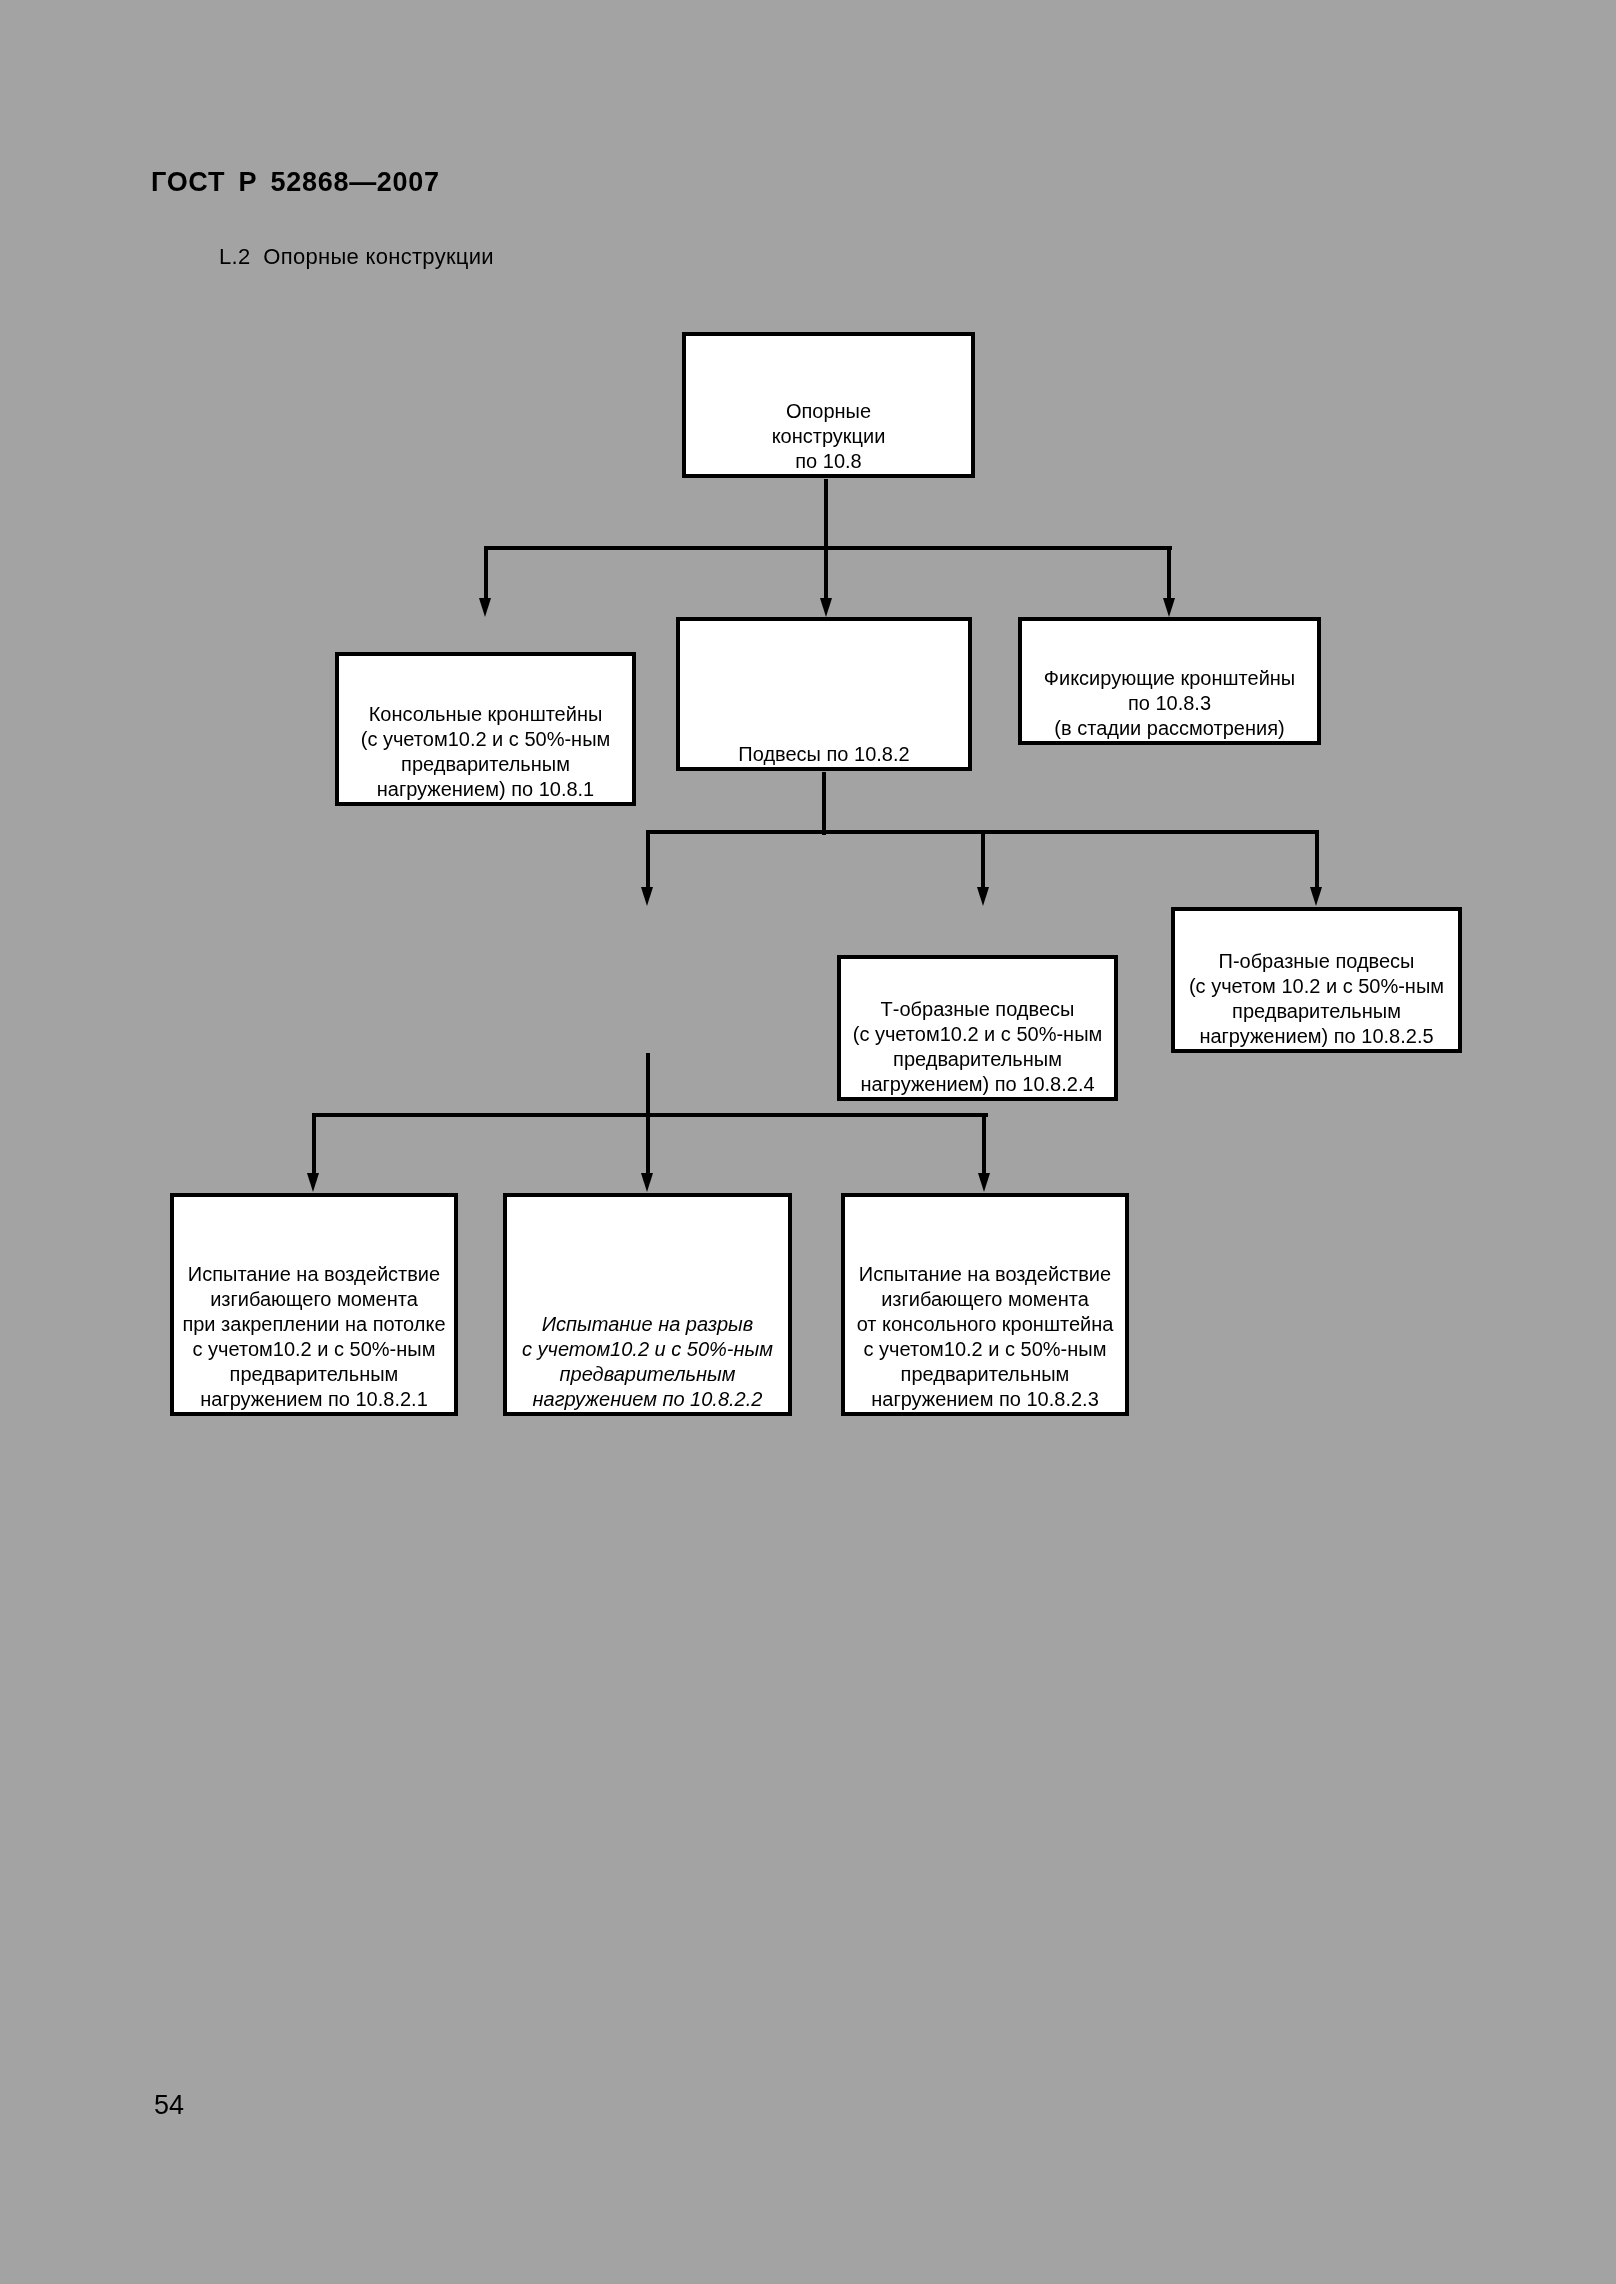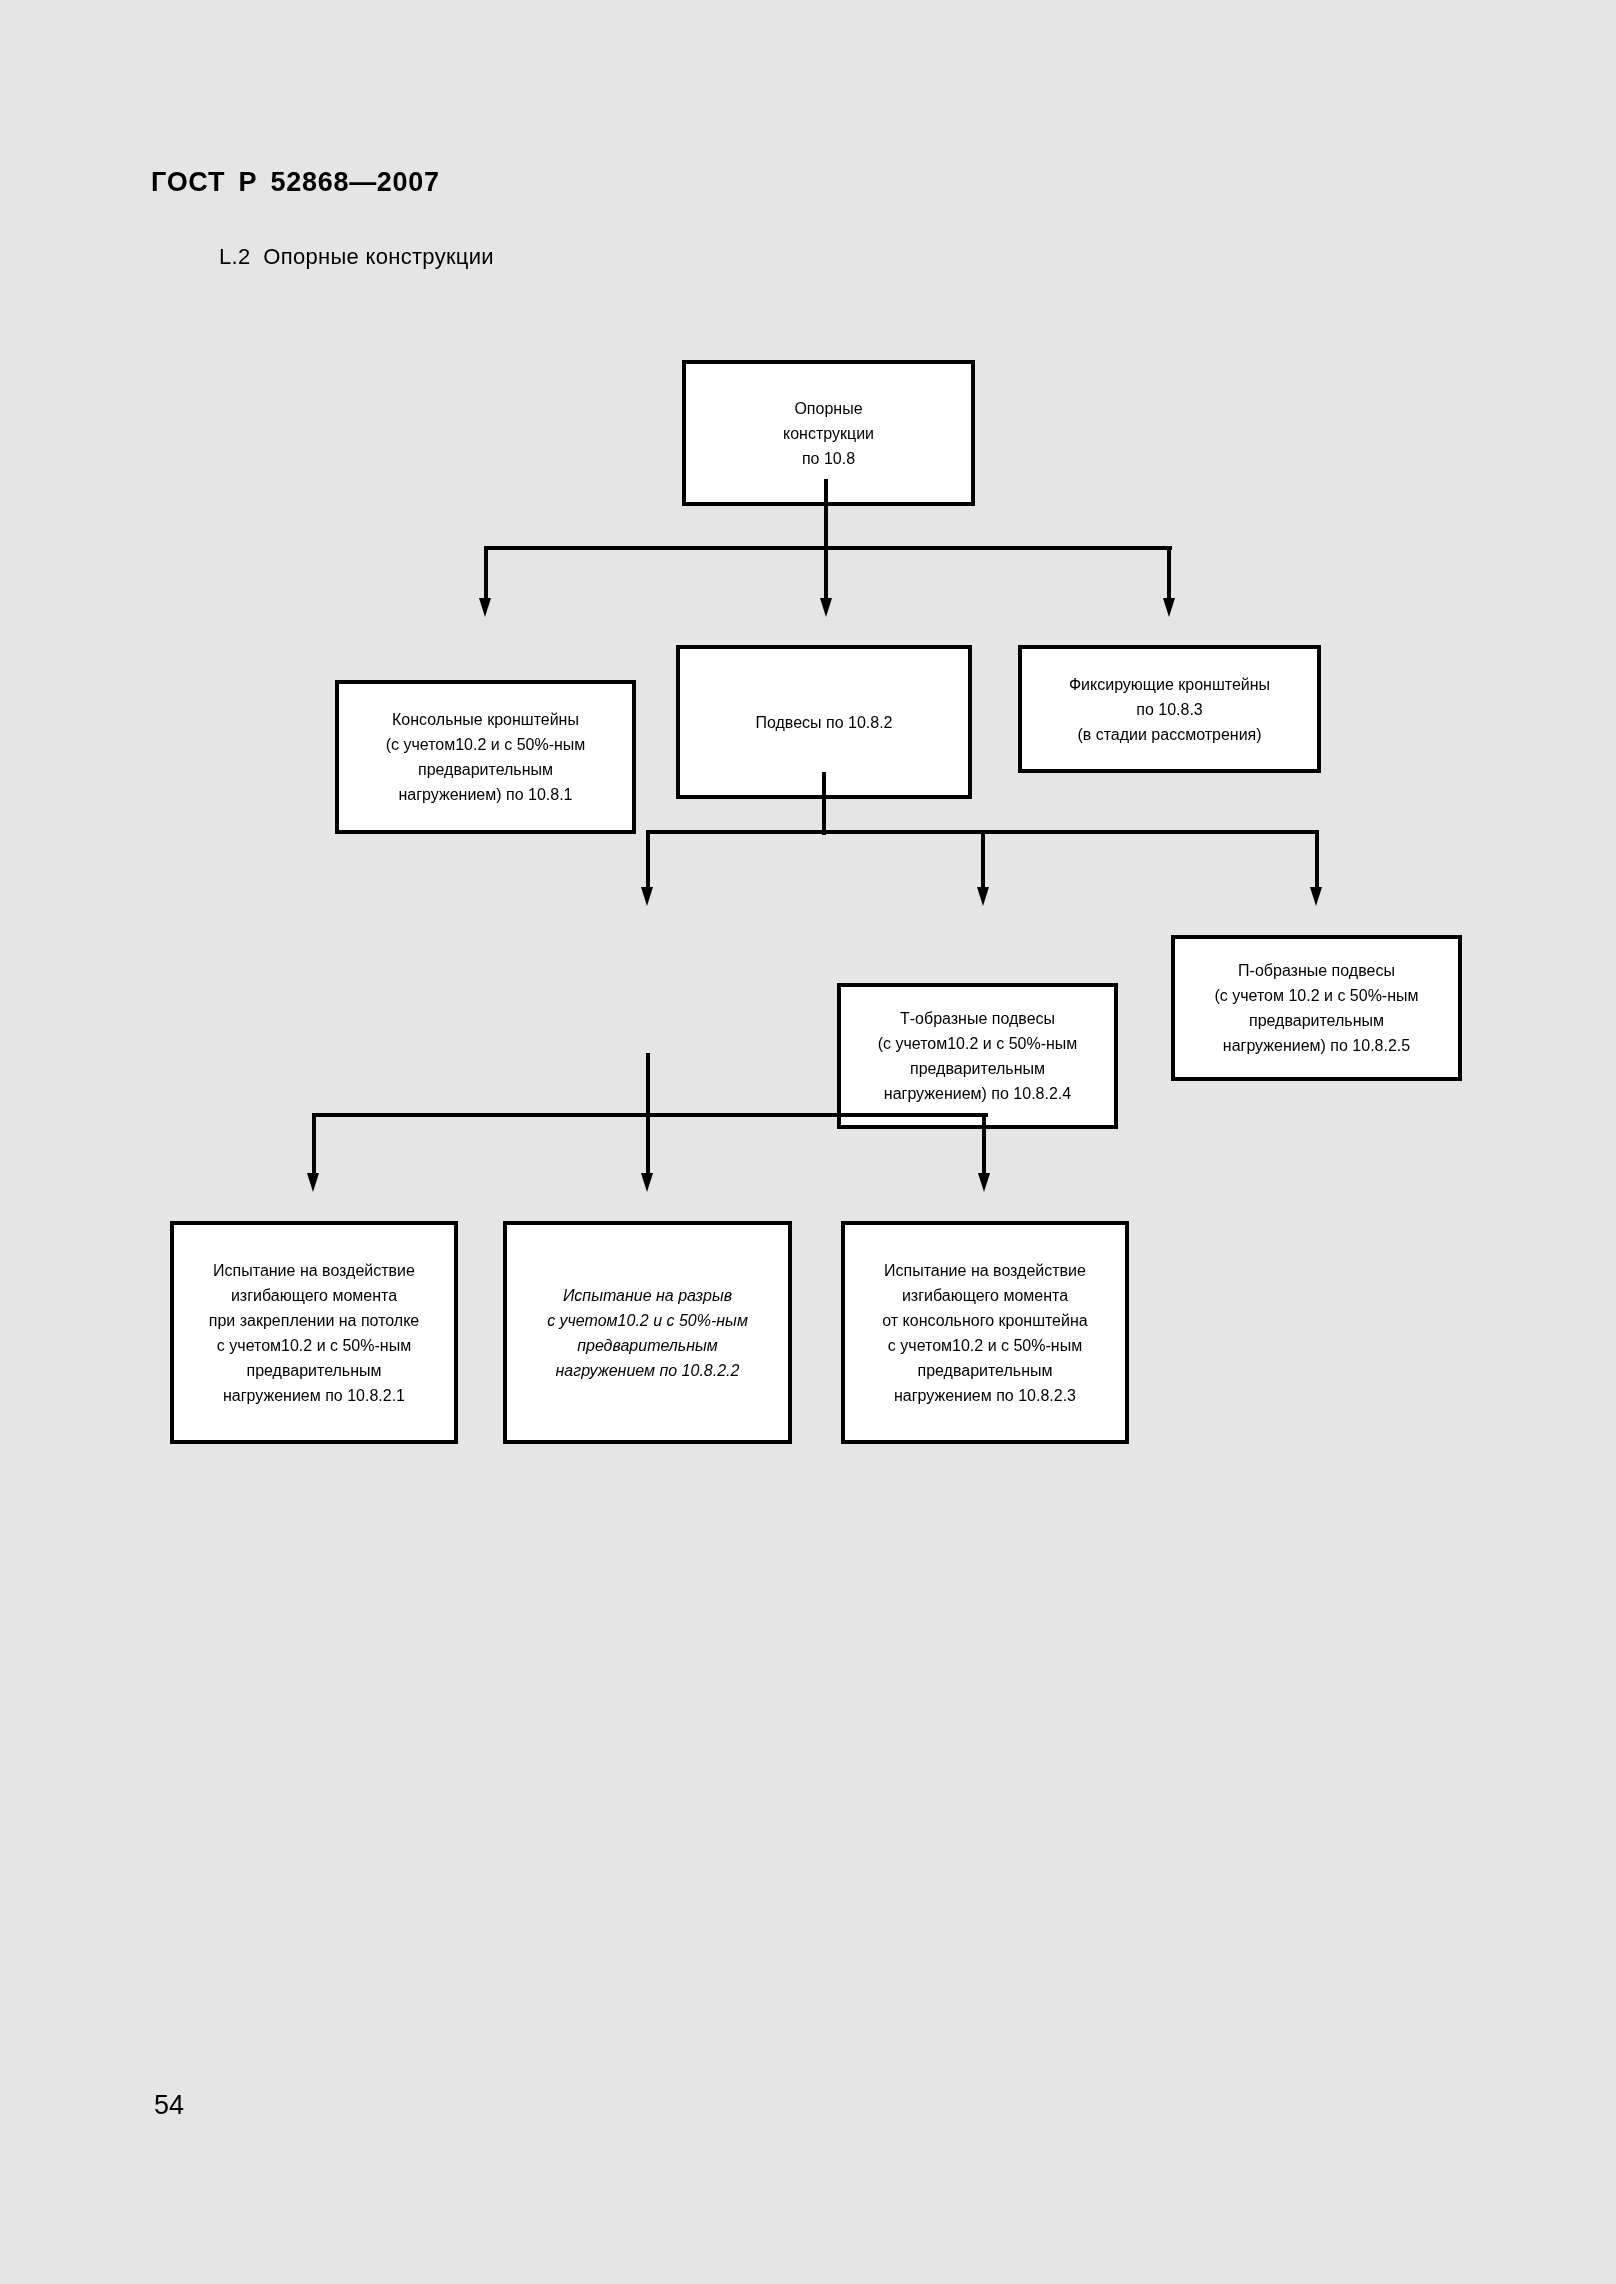--- a/index.html
+++ b/index.html
@@ -1,20 +1,20 @@
 <!DOCTYPE html>
 <html style="font-size:10.4px"><head>
 <meta charset="utf-8">
 <style>
   html,body { margin:0; padding:0; background:#ffffff; }
   .page {
     position:relative;
     width:1617px;
     height:2284px;
-    background:#e5e5e5;
+    background:#a3a3a3;
     font-family:"Liberation Sans", sans-serif;
     color:#000000;
     overflow:hidden;
   }
   .std-code {
     position:absolute; left:151px; top:167px;
     font-size:27px; font-weight:bold; word-spacing:5.2px; letter-spacing:0.7px;
   }
   .section-title {
     position:absolute; left:219px; top:244px;
@@ -23,23 +23,23 @@
   .page-number {
     position:absolute; left:154px; top:2073px;
     font-size:27px;
     margin-top:17px;
   }
   .node {
     position:absolute;
     box-sizing:border-box;
     border:4.6px solid #000000;
     background:#ffffff;
-    display:flex; align-items:center; justify-content:center;
+    display:flex; align-items:flex-end; justify-content:center;
     text-align:center;
-    font-size:16px; line-height:25px;margin-top:28px;
+    font-size:20px; line-height:25px;
   }
   .node .lbl { white-space:pre-line; }
   .vline, .hline { position:absolute; background:#000000; }
   .arrow {
     position:absolute; width:0; height:0;
     border-left:6.5px solid transparent;
     border-right:6.5px solid transparent;
     border-top:19.5px solid #000000;
   }
 </style>

